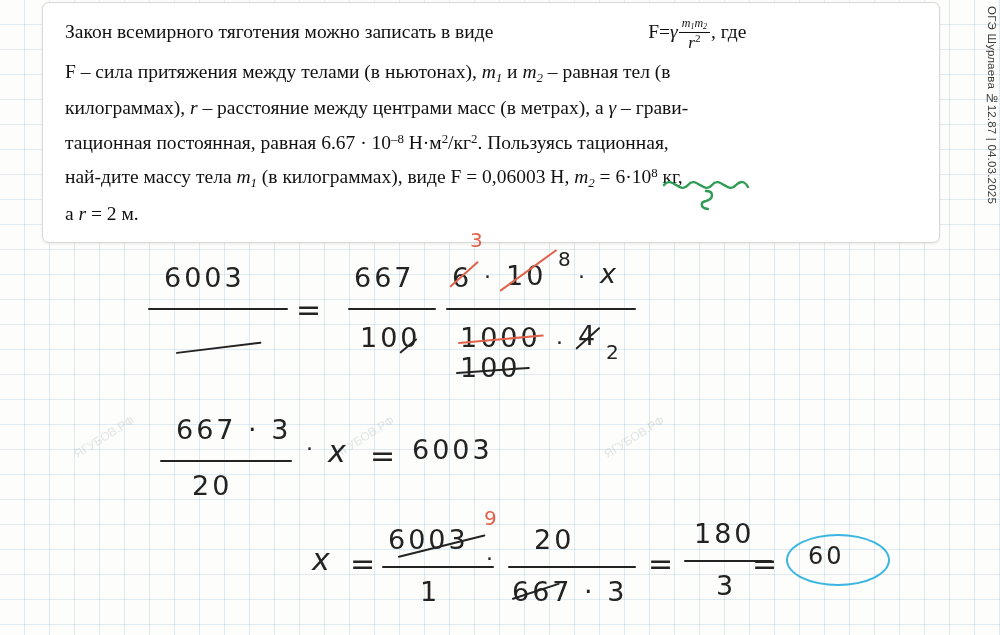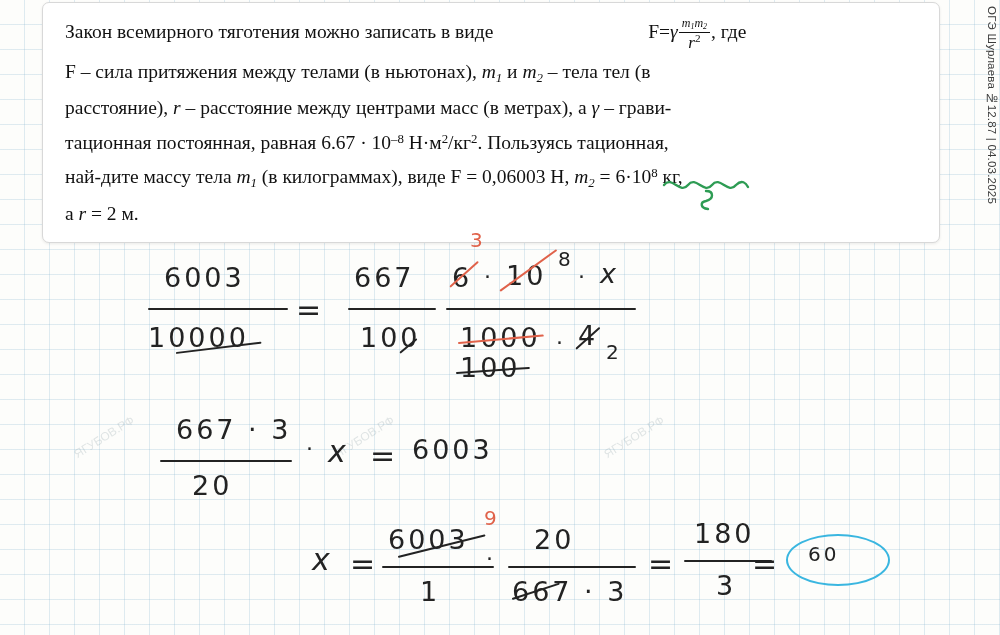--- a/index.html
+++ b/index.html
@@ -155,38 +155,37 @@
   <div id="statement-card">
 
     <div class="stmt-line">
       <span>Закон всемирного тяготения можно записать в виде</span>
       <span id="formula-wrap">
         <span>F</span><span>=</span><span class="mi">γ</span><span class="frac"><span class="num">m<span class="sub">1</span>m<span class="sub">2</span></span><span class="den">r<span class="sup" style="font-style:normal">2</span></span></span><span>, где</span>
       </span>
     </div>
 
     <div class="stmt-par" style="margin-top:6px;">
-      <span>F – сила притяжения между телами (в ньютонах), </span><span class="mi">m</span><span class="sub">1</span><span> и </span><span class="mi">m</span><span class="sub">2</span><span> – тела тел (в </span><br>
-      <span>расстояние), </span><span class="mi">r</span><span> – расстояние между центрами масс (в метрах), а </span><span class="mi">γ</span><span> – грави-</span><br>
+      <span>F – сила притяжения между телами (в ньютонах), </span><span class="mi">m</span><span class="sub">1</span><span> и </span><span class="mi">m</span><span class="sub">2</span><span> – равная тел (в </span><br>
+      <span>килограммах), </span><span class="mi">r</span><span> – расстояние между центрами масс (в метрах), а </span><span class="mi">γ</span><span> – грави-</span><br>
       <span>тационная постоянная, равная 6.67 · 10</span><span class="sup">–8</span><span> Н·м</span><span class="sup">2</span><span>/кг</span><span class="sup">2</span><span>. Пользуясь тационная,</span><br>
       <span>най-дите массу тела </span><span class="mi">m</span><span class="sub">1</span><span> (в килограммах), виде </span><span>F = 0,06003</span><span> Н, </span><span class="mi">m</span><span class="sub">2</span><span> = 6·10</span><span class="sup">8</span><span> кг,</span><br>
       <span>а </span><span class="mi">r</span><span> = 2 м.</span>
     </div>
   </div>
 
   <svg id="green-mark" style="position:absolute; left:662px; top:175px; width:90px; height:42px;">
     <path d="M2,10 C10,0 18,20 26,10 C34,0 42,20 50,10 C58,0 66,20 74,10 C80,4 84,8 86,12" fill="none" stroke="#2e9c54" stroke-width="2.4" stroke-linecap="round"></path>
     <path d="M44,16 C52,16 52,24 44,26 C38,27 38,33 46,34" fill="none" stroke="#2e9c54" stroke-width="2.4" stroke-linecap="round"></path>
   </svg>
 
   <div id="handwriting">
 
     <div class="hw" style="left:164px; top:262px;">6003</div>
     <div class="bar" style="left:148px; top:308px; width:140px;"></div>
-    <div class="hw" style="left:148px; top:322px;">10000</div>
     <div class="strike dark" style="left:176px; top:352px; width:86px; transform:rotate(-7deg);"></div>
 
     <div class="hw" style="left:296px; top:292px; font-size:30px;">=</div>
 
     <div class="hw" style="left:354px; top:262px;">667</div>
     <div class="bar" style="left:348px; top:308px; width:88px;"></div>
     <div class="hw" style="left:360px; top:322px;">100</div>
     <div class="strike dark" style="left:400px; top:352px; width:22px; transform:rotate(-40deg);"></div>
 
     <div class="hw" style="left:452px; top:262px;">6</div>
@@ -236,15 +235,15 @@
 
     <div class="hw" style="left:648px; top:546px; font-size:30px;">=</div>
 
     <div class="hw" style="left:694px; top:518px;">180</div>
     <div class="bar" style="left:684px; top:560px; width:88px;"></div>
     <div class="hw" style="left:716px; top:570px;">3</div>
 
     <div class="hw" style="left:752px; top:546px; font-size:30px;">=</div>
 
     <div id="answer-ellipse"></div>
-    <div class="hw" style="left:808px; top:542px; font-size:20px;">60</div>
+    <div class="hw" style="left:808px; top:542px; font-size:24px;">60</div>
   </div>
 </div>
 
 </body></html>

